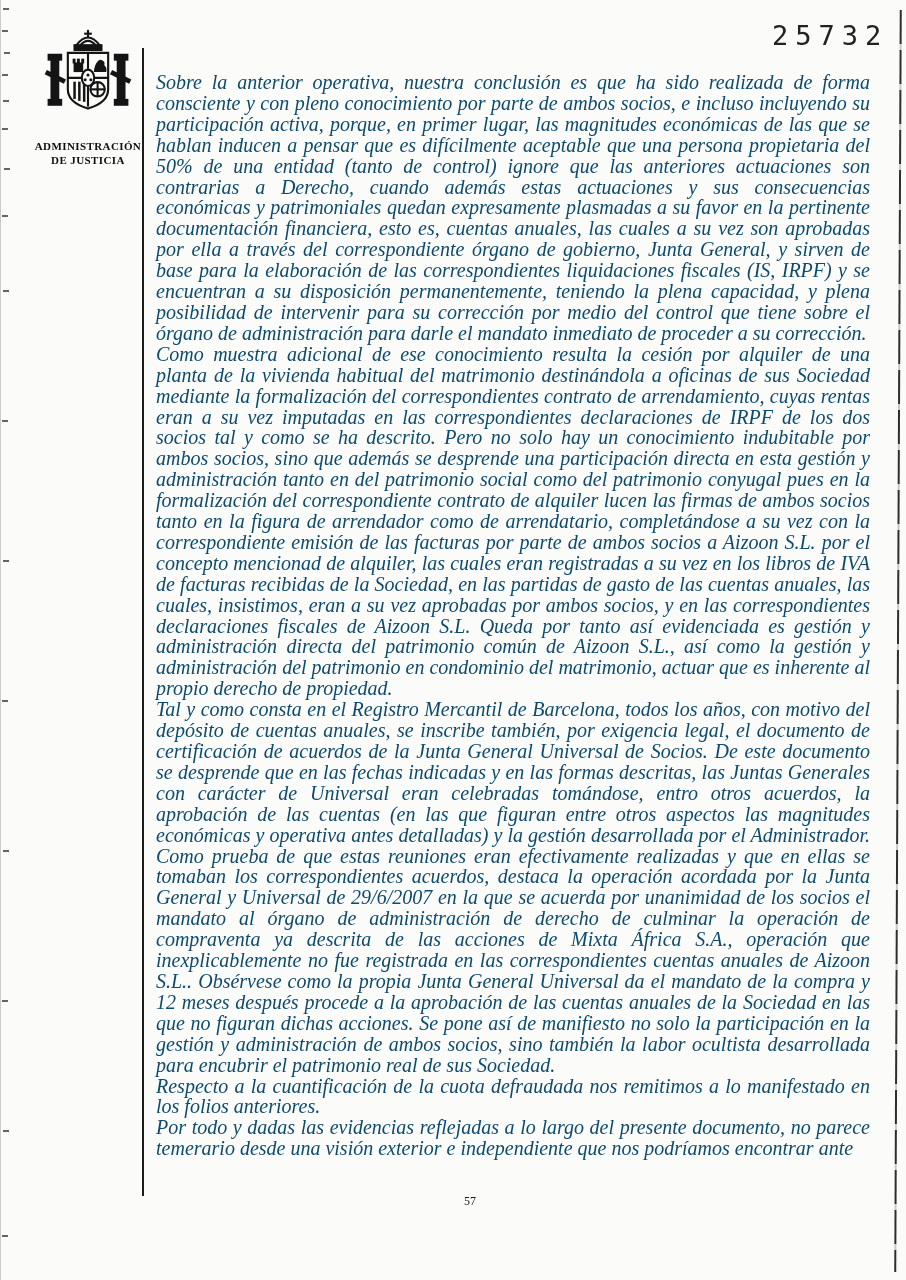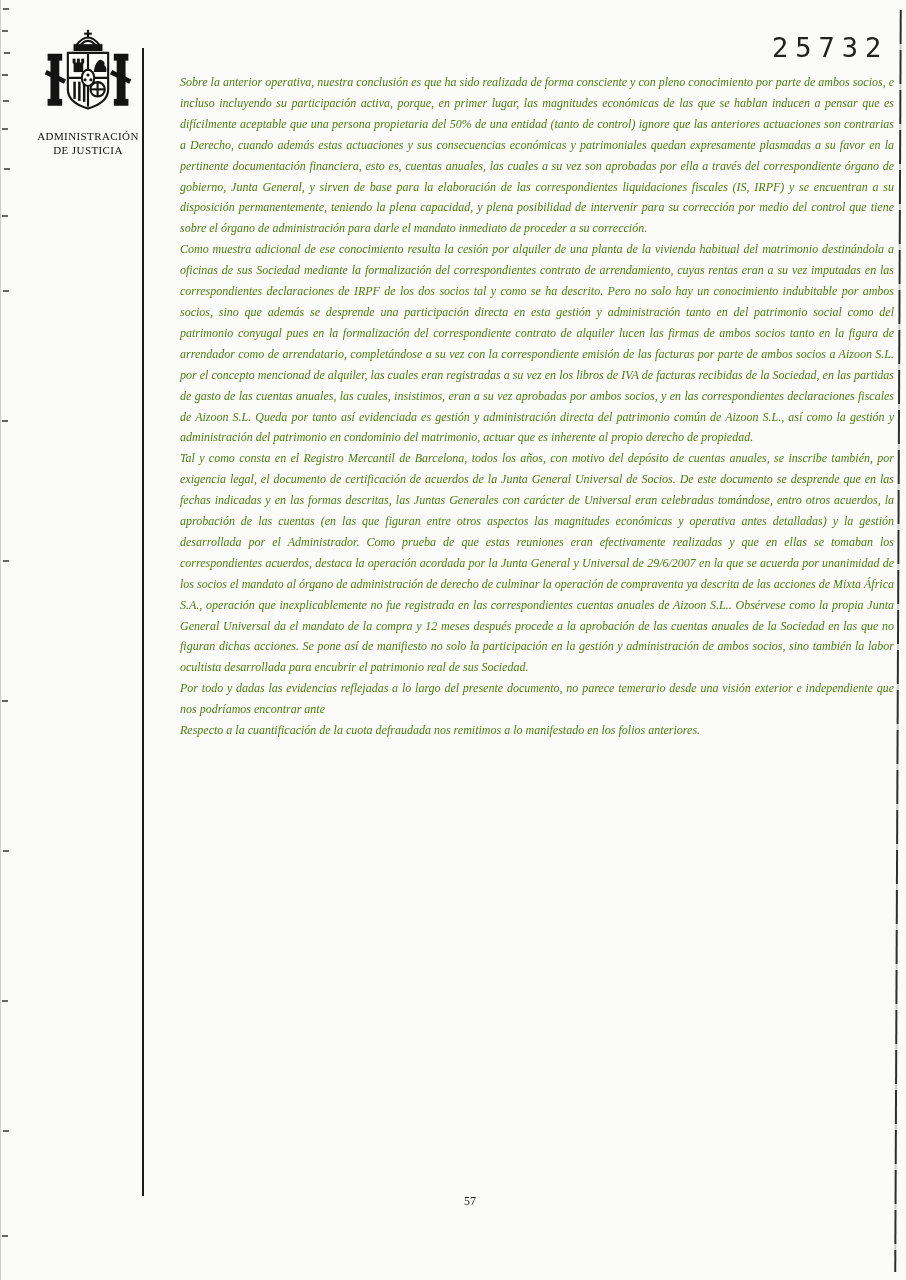--- a/index.html
+++ b/index.html
@@ -26,52 +26,51 @@
     position: absolute; width: 6px; height: 2px; background: #333; opacity: .75;
   }
 
   
   .letterhead {
     position: absolute; left: 26px; top: 26px; width: 124px;
     text-align: center;
   }
   .emblem { display: block; margin: 0 auto; }
   .org-name {
-    margin-top: 7px;
-    font-weight: normal;
+    margin-top: 17px;
+    font-weight: bold;
     font-size: 11px;
     line-height: 14px;
     letter-spacing: .4px;
     color: #101010;
   }
 
   
   .stamp {
-    position: absolute; left: 772px; top: 32px;
+    position: absolute; left: 772px; top: 20px;
     font-family: "DejaVu Sans Mono", monospace;
     font-size: 27px;
     letter-spacing: 7px;
     color: #222;
   }
 
   
   .vrule {
     position: absolute; left: 142px; top: 48px; width: 2px; height: 1148px;
     background: #1b1b1b;
   }
 
   
   .doc-text {
     position: absolute; left: 156px; top: 72px; width: 714px;
     font-style: italic;
-    font-size: 12px;
+    font-size: 20px;
     line-height: 20.9px;
     text-align: justify;
-    color: #4d7c0f;
-    margin-left: 24px;
+    color: #0c4a6e;
   }
   .doc-text p { margin: 0; padding: 0; }
 
   
   .page-number {
     position: absolute; left: 440px; top: 1194px; width: 60px;
     text-align: center;
     font-size: 12px;
     color: #1a1a1a;
   }
@@ -156,17 +155,17 @@
 </div>
 
 <div class="stamp">25732</div>
 
 <div class="vrule"></div>
 
 <div class="doc-text">
   <p>Sobre la anterior operativa, nuestra conclusión es que ha sido realizada de forma consciente y con pleno conocimiento por parte de ambos socios, e incluso incluyendo su participación activa, porque, en primer lugar, las magnitudes económicas de las que se hablan inducen a pensar que es difícilmente aceptable que una persona propietaria del 50% de una entidad (tanto de control) ignore que las anteriores actuaciones son contrarias a Derecho, cuando además estas actuaciones y sus consecuencias económicas y patrimoniales quedan expresamente plasmadas a su favor en la pertinente documentación financiera, esto es, cuentas anuales, las cuales a su vez son aprobadas por ella a través del correspondiente órgano de gobierno, Junta General, y sirven de base para la elaboración de las correspondientes liquidaciones fiscales (IS, IRPF) y se encuentran a su disposición permanentemente, teniendo la plena capacidad, y plena posibilidad de intervenir para su corrección por medio del control que tiene sobre el órgano de administración para darle el mandato inmediato de proceder a su corrección.</p>
   <p>Como muestra adicional de ese conocimiento resulta la cesión por alquiler de una planta de la vivienda habitual del matrimonio destinándola a oficinas de sus Sociedad mediante la formalización del correspondientes contrato de arrendamiento, cuyas rentas eran a su vez imputadas en las correspondientes declaraciones de IRPF de los dos socios tal y como se ha descrito. Pero no solo hay un conocimiento indubitable por ambos socios, sino que además se desprende una participación directa en esta gestión y administración tanto en del patrimonio social como del patrimonio conyugal pues en la formalización del correspondiente contrato de alquiler lucen las firmas de ambos socios tanto en la figura de arrendador como de arrendatario, completándose a su vez con la correspondiente emisión de las facturas por parte de ambos socios a Aizoon S.L. por el concepto mencionad de alquiler, las cuales eran registradas a su vez en los libros de IVA de facturas recibidas de la Sociedad, en las partidas de gasto de las cuentas anuales, las cuales, insistimos, eran a su vez aprobadas por ambos socios, y en las correspondientes declaraciones fiscales de Aizoon S.L. Queda por tanto así evidenciada es gestión y administración directa del patrimonio común de Aizoon S.L., así como la gestión y administración del patrimonio en condominio del matrimonio, actuar que es inherente al propio derecho de propiedad.</p>
   <p>Tal y como consta en el Registro Mercantil de Barcelona, todos los años, con motivo del depósito de cuentas anuales, se inscribe también, por exigencia legal, el documento de certificación de acuerdos de la Junta General Universal de Socios. De este documento se desprende que en las fechas indicadas y en las formas descritas, las Juntas Generales con carácter de Universal eran celebradas tomándose, entro otros acuerdos, la aprobación de las cuentas (en las que figuran entre otros aspectos las magnitudes económicas y operativa antes detalladas) y la gestión desarrollada por el Administrador. Como prueba de que estas reuniones eran efectivamente realizadas y que en ellas se tomaban los correspondientes acuerdos, destaca la operación acordada por la Junta General y Universal de 29/6/2007 en la que se acuerda por unanimidad de los socios el mandato al órgano de administración de derecho de culminar la operación de compraventa ya descrita de las acciones de Mixta África S.A., operación que inexplicablemente no fue registrada en las correspondientes cuentas anuales de Aizoon S.L.. Obsérvese como la propia Junta General Universal da el mandato de la compra y 12 meses después procede a la aprobación de las cuentas anuales de la Sociedad en las que no figuran dichas acciones. Se pone así de manifiesto no solo la participación en la gestión y administración de ambos socios, sino también la labor ocultista desarrollada para encubrir el patrimonio real de sus Sociedad.</p>
+  <p>Respecto a la cuantificación de la cuota defraudada nos remitimos a lo manifestado en los folios anteriores.</p>
   <p>Por todo y dadas las evidencias reflejadas a lo largo del presente documento, no parece temerario desde una visión exterior e independiente que nos podríamos encontrar ante</p>
-  <p>Respecto a la cuantificación de la cuota defraudada nos remitimos a lo manifestado en los folios anteriores.</p>
 </div>
 
 <div class="page-number">57</div>
 
 </body></html>

